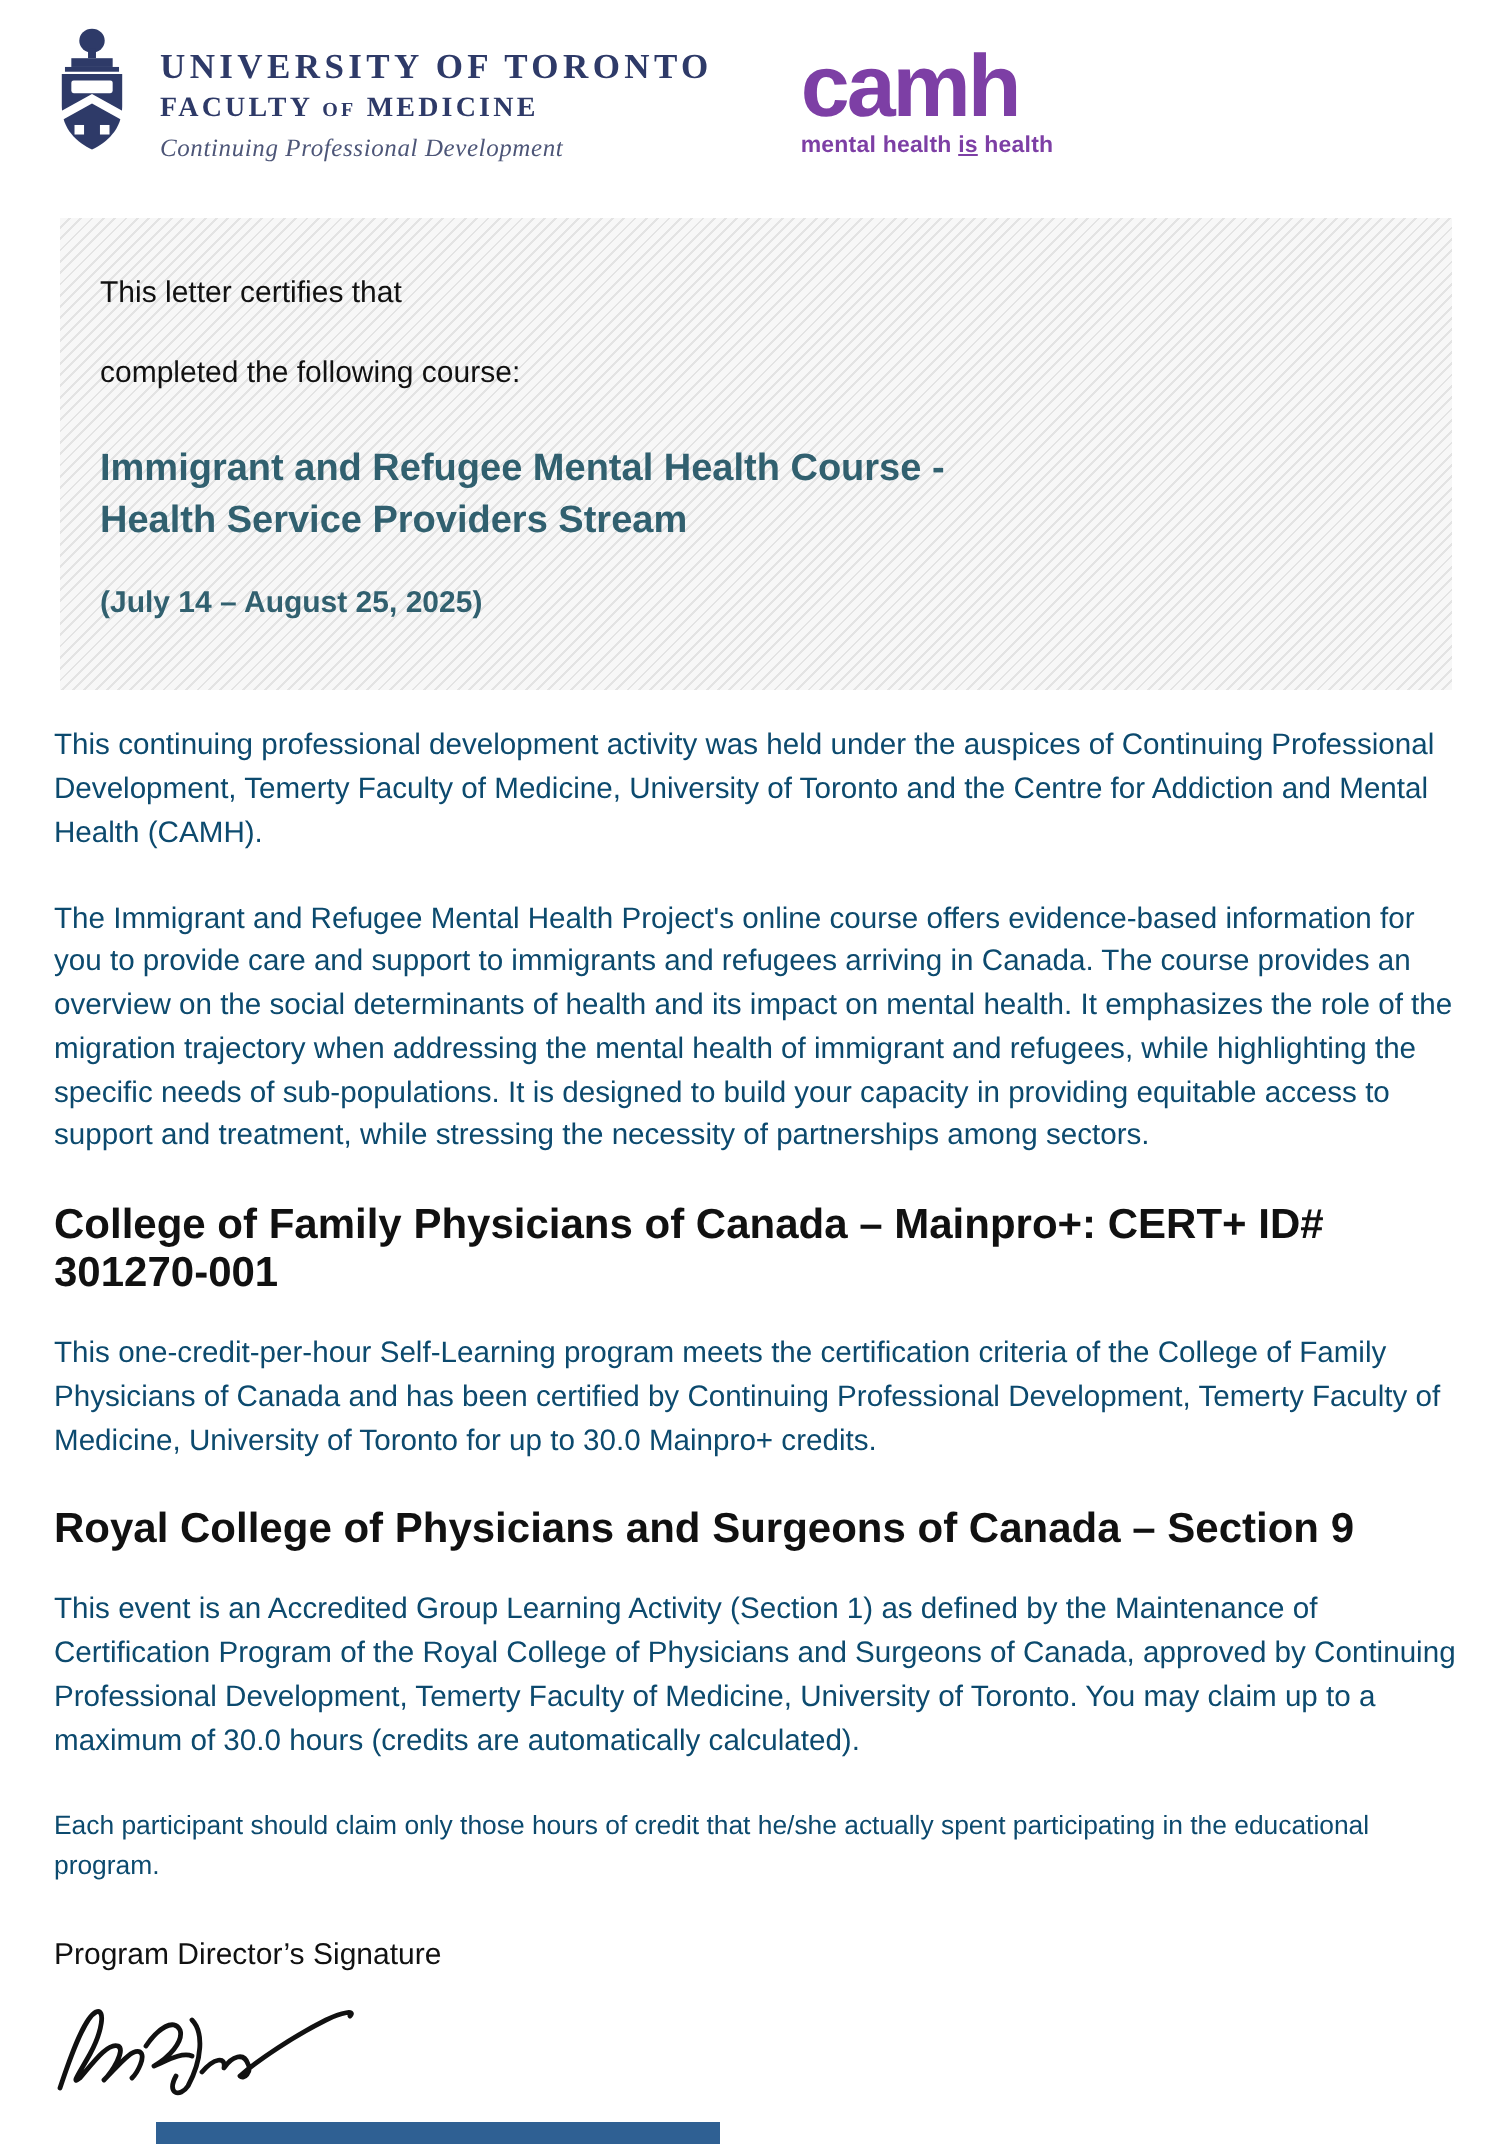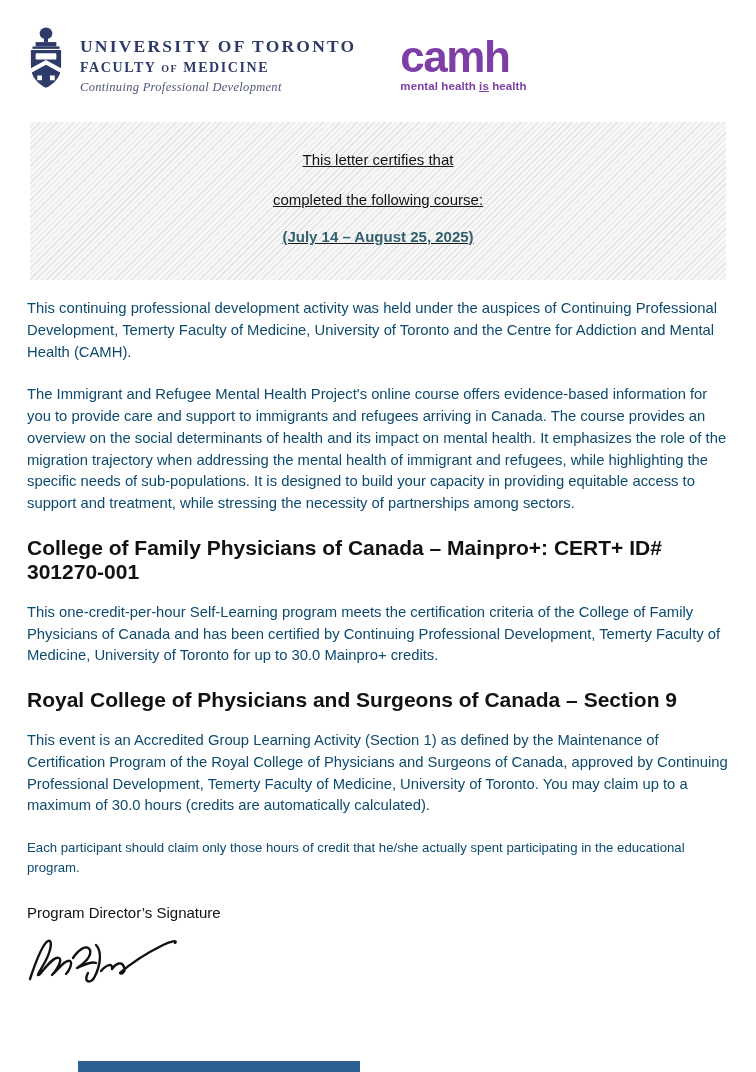--- a/index.html
+++ b/index.html
@@ -4,40 +4,39 @@
 <style>
   * { margin:0; padding:0; box-sizing:border-box; }
   html,body { background:#ffffff; }
   body {
     width:756px; height:1072px; position:relative; overflow:hidden;
     font-family:"Liberation Sans", sans-serif; color:#1a1a1a;
   }
   .page { padding:14px 26px 0 22px; }
 
   
-  .header { display:flex; align-items:flex-start;margin-top:13px; }
+  .header { display:flex; align-items:flex-start; }
   .uoft-logo { display:flex; align-items:flex-start; }
   .uoft-crest { margin-right:10px; }
   .uoft-text { font-family:"Liberation Serif", serif; color:#2e3a68; padding-top:9px; }
   .uoft-line1 { font-size:17.5px; font-weight:600; letter-spacing:2.2px; white-space:nowrap; }
   .uoft-line2 { font-size:14px; font-weight:600; letter-spacing:1.6px; margin-top:3px; }
   .uoft-line2 .small-of { font-size:10px; }
   .uoft-line3 { font-size:12.5px; font-style:italic; color:#4d5678; margin-top:4px; letter-spacing:0.3px; }
   .camh-logo { margin-left:44px; padding-top:8px; }
   .camh-word { font-size:44px; font-weight:bold; color:#7d3fa5; letter-spacing:-1.5px; line-height:1; }
   .camh-tag { font-size:11.5px; font-weight:bold; color:#7d3fa5; margin-top:1px; letter-spacing:0.1px; }
   .camh-tag .is-underline { text-decoration:underline; }
 
   
   .cert-box {
-    margin:27px 0 0 8px; width:696px; text-align:center;
+    margin:27px 0 0 8px; width:696px; text-align:left;
     padding:29px 20px 35px;
     background-color:#f7f7f7;
     background-image:repeating-linear-gradient(135deg, rgba(255,255,255,0) 0px, rgba(255,255,255,0) 3px, #e3e3e3 3px, #e3e3e3 4px);
-    text-decoration:underline;
   }
   .cert-line { font-size:15px; color:#111; }
   .cert-name { font-size:22.5px; font-weight:bold; color:#31606f; margin-top:21px; }
   .cert-completed { font-size:15px; color:#111; margin-top:23px; }
   .cert-course { font-size:19px; font-weight:bold; color:#31606f; line-height:1.35; margin-top:27px; }
   .cert-dates { font-size:15px; font-weight:bold; color:#31606f; margin-top:20px; }
 
   
   .body-text { margin:17px 0 0 5px; width:702px; }
   .body-text p { font-size:14.8px; line-height:1.47; margin-bottom:21px; color:#0c4a6e;margin-top:18px; }
@@ -80,20 +79,24 @@
     </div>
     <div class="camh-logo">
       <div class="camh-word">camh</div>
       <div class="camh-tag"><span>mental health </span><span class="is-underline">is</span><span> health</span></div>
     </div>
   </div>
 
   <div class="cert-box">
     <div class="cert-line">This letter certifies that</div>
     <div class="cert-completed">completed the following course:</div>
+    <div class="cert-course">
+      <span style="display:block">Immigrant and Refugee Mental Health Course -</span>
+      <span style="display:block">Health Service Providers Stream</span>
+    </div>
     <div class="cert-dates">(July 14 – August 25, 2025)</div>
   </div>
 
   <div class="body-text">
     <p>This continuing professional development activity was held under the auspices of Continuing Professional Development, Temerty Faculty of Medicine, University of Toronto and the Centre for Addiction and Mental Health (CAMH).</p>
     <p>The Immigrant and Refugee Mental Health Project's online course offers evidence-based information for you to provide care and support to immigrants and refugees arriving in Canada. The course provides an overview on the social determinants of health and its impact on mental health. It emphasizes the role of the migration trajectory when addressing the mental health of immigrant and refugees, while highlighting the specific needs of sub-populations. It is designed to build your capacity in providing equitable access to support and treatment, while stressing the necessity of partnerships among sectors.</p>
 
 
     <div class="sub-heading">College of Family Physicians of Canada – Mainpro+: CERT+ ID# 301270-001</div>
     <p>This one-credit-per-hour Self-Learning program meets the certification criteria of the College of Family Physicians of Canada and has been certified by Continuing Professional Development, Temerty Faculty of Medicine, University of Toronto for up to 30.0 Mainpro+ credits.</p>

